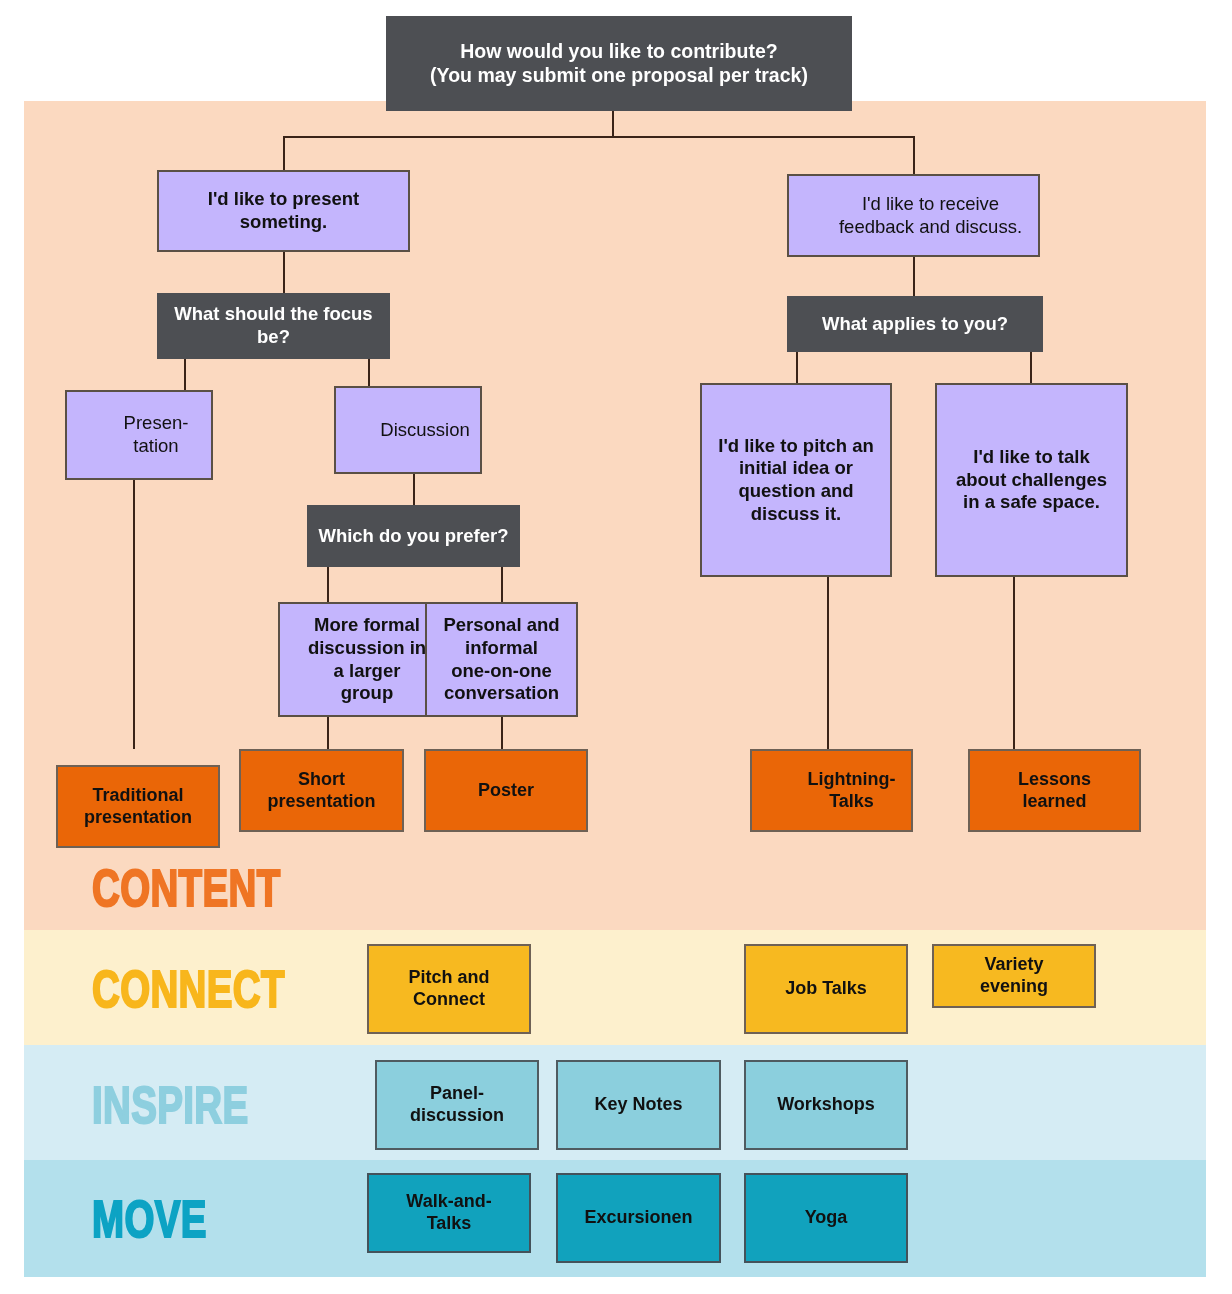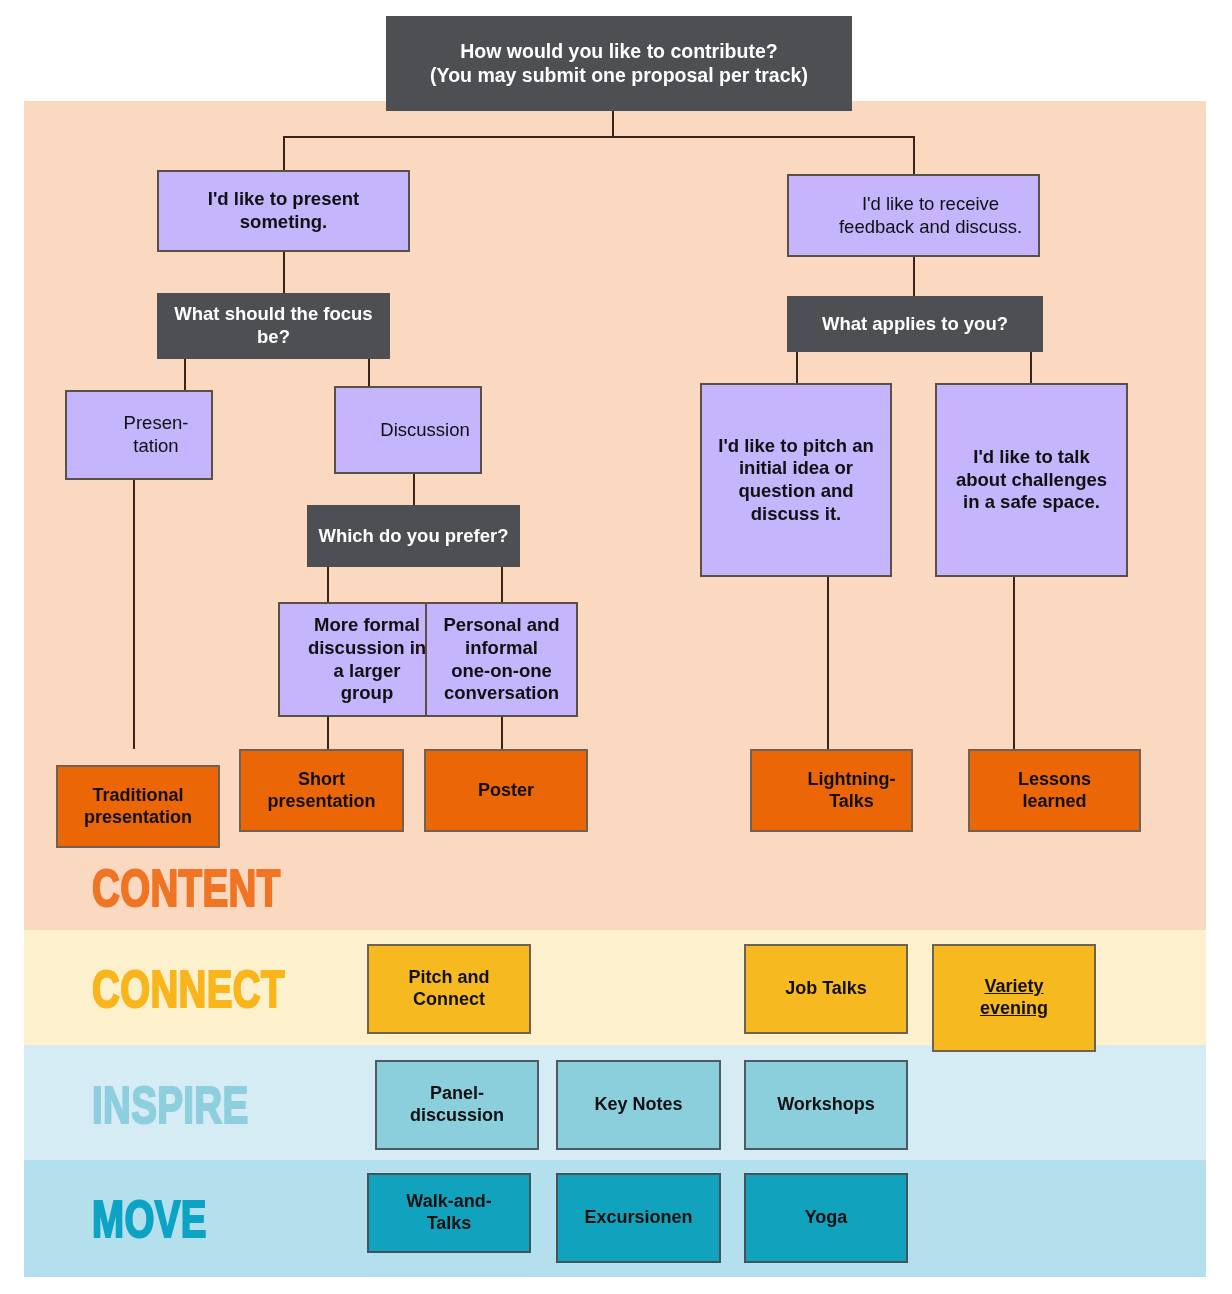--- a/index.html
+++ b/index.html
@@ -219,21 +219,21 @@
 
   <div class="node orange" style="left:932px; top:749px; width:173px; height:83px;margin-left:36px;">Lessons
 learned</div>
 
   <div class="node yellow" style="left:367px; top:944px; width:164px; height:90px;">Pitch and
 Connect</div>
 
 
   <div class="node yellow" style="left:744px; top:944px; width:164px; height:90px;">Job Talks</div>
 
-  <div class="node yellow" style="left:932px; top:944px; width:164px; height:108px;text-decoration:underline;">Variety
+  <div class="node yellow" style="left:932px; top:944px; width:164px; height:64px;">Variety
 evening</div>
 
   <div class="node lightblue" style="left:375px; top:1060px; width:164px; height:90px;">Panel-
 discussion</div>
 
   <div class="node lightblue" style="left:556px; top:1060px; width:165px; height:90px;">Key Notes</div>
 
   <div class="node lightblue" style="left:744px; top:1060px; width:164px; height:90px;">Workshops</div>
 
   <div class="node teal" style="left:367px; top:1173px; width:164px; height:80px;">Walk-and-

